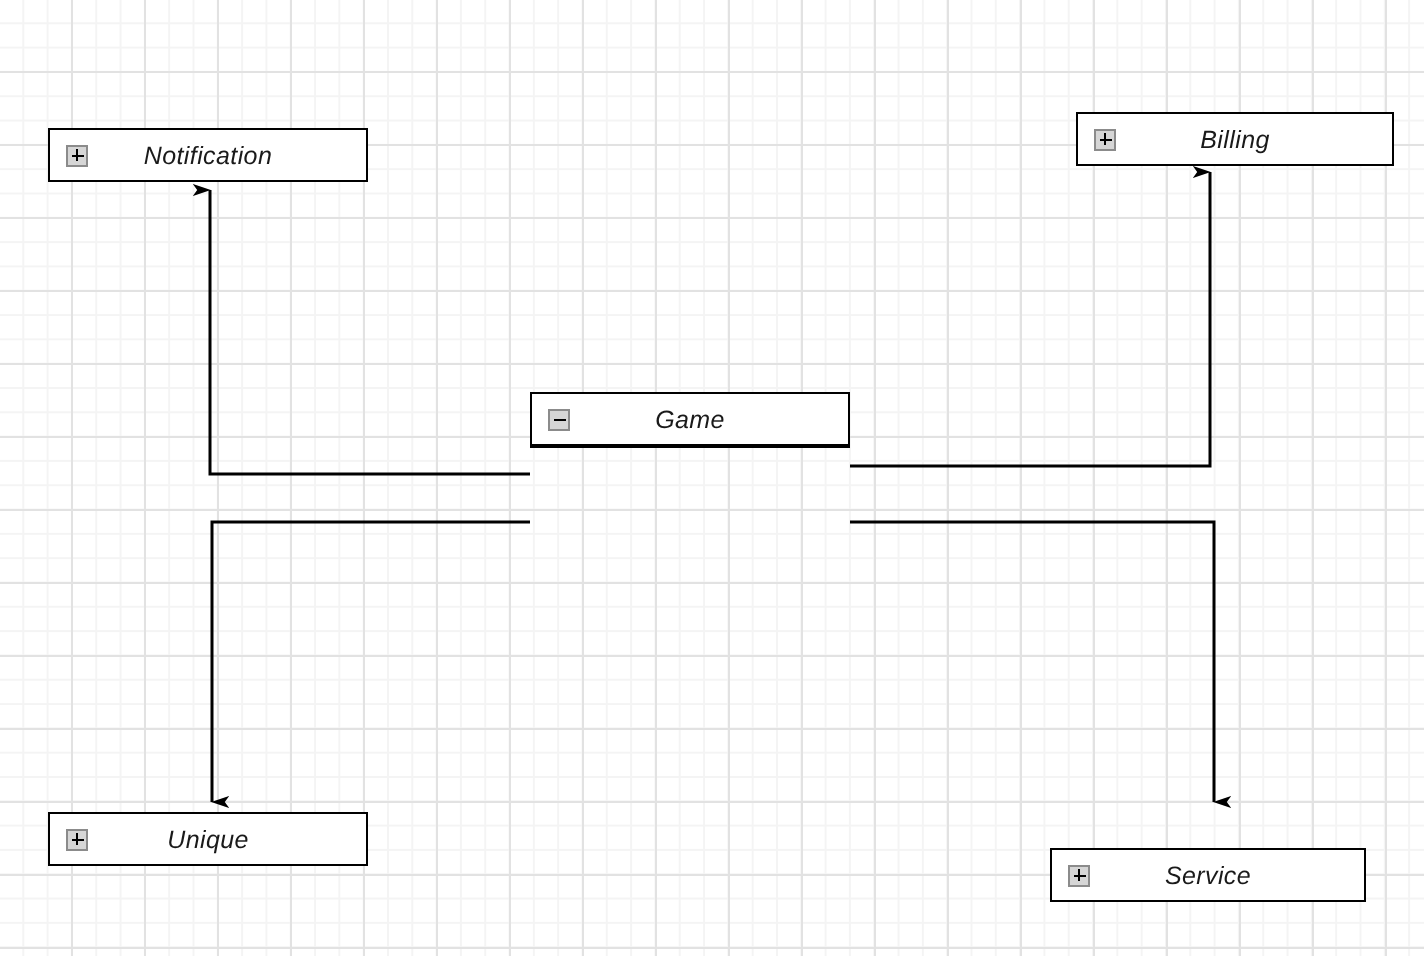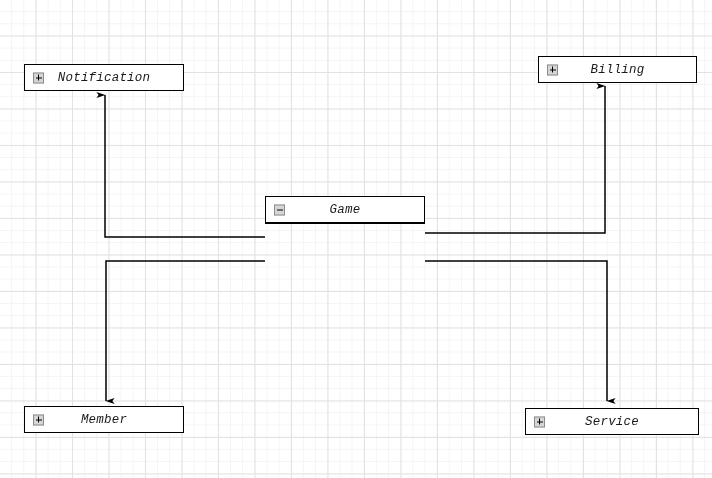--- a/index.html
+++ b/index.html
@@ -18,21 +18,21 @@
       linear-gradient(to right, #e2e2e2 1px, transparent 1px),
       linear-gradient(to bottom, #e2e2e2 1px, transparent 1px),
       linear-gradient(to right, #f4f4f4 1px, transparent 1px),
       linear-gradient(to bottom, #f4f4f4 1px, transparent 1px);
     background-size:
       36.5px 36.5px,
       36.5px 36.5px,
       12.17px 12.17px,
       12.17px 12.17px;
     background-position: -1px -1px, -1px -1px, -1px -1px, -1px -1px;
-    font-family: Liberation Mono, monospace;
+    font-family: Liberation Sans, sans-serif;
   }
 
   
   #connectors {
     position: absolute;
     left: 0;
     top: 0;
     width: 712px;
     height: 478px;
     pointer-events: none;
@@ -105,21 +105,21 @@
     font-size: 12.5px;
     color: #1a1a1a;
     white-space: nowrap;
   }
 
   
   #node-notification { left: 24px;  top: 64px;  width: 160px; }
   #node-billing      { left: 538px; top: 56px;  width: 159px; }
   #node-game         { left: 265px; top: 196px; width: 160px; }
   #node-member       { left: 24px;  top: 406px; width: 160px; }
-  #node-service      { left: 525px; top: 408px; width: 174px; text-align: center; }
+  #node-service      { left: 525px; top: 424px; width: 158px; text-align: center; }
 </style>
 </head>
 <body>
 
 <div id="canvas">
 
   <svg id="connectors" viewBox="0 0 712 478" width="712" height="478" xmlns="http://www.w3.org/2000/svg">
     <defs>
       <marker id="arrow-up" markerWidth="10" markerHeight="10" refX="3" refY="8.6" orient="auto-start-reverse" markerUnits="userSpaceOnUse">
         <path d="M 0 0 L 3 9 L 6 0 L 3 2.2 Z" fill="#000000"></path>
@@ -155,21 +155,21 @@
   <div class="node expanded" id="node-game">
     <div class="node-header">
       <span class="toggle minus"></span>
       <span class="node-title">Game</span>
     </div>
   </div>
 
   <div class="node collapsed" id="node-member">
     <div class="node-header">
       <span class="toggle plus"></span>
-      <span class="node-title">Member</span>
+      <span class="node-title">Unique</span>
     </div>
   </div>
 
   <div class="node collapsed" id="node-service">
     <div class="node-header">
       <span class="toggle plus"></span>
       <span class="node-title">Service</span>
     </div>
   </div>
 

